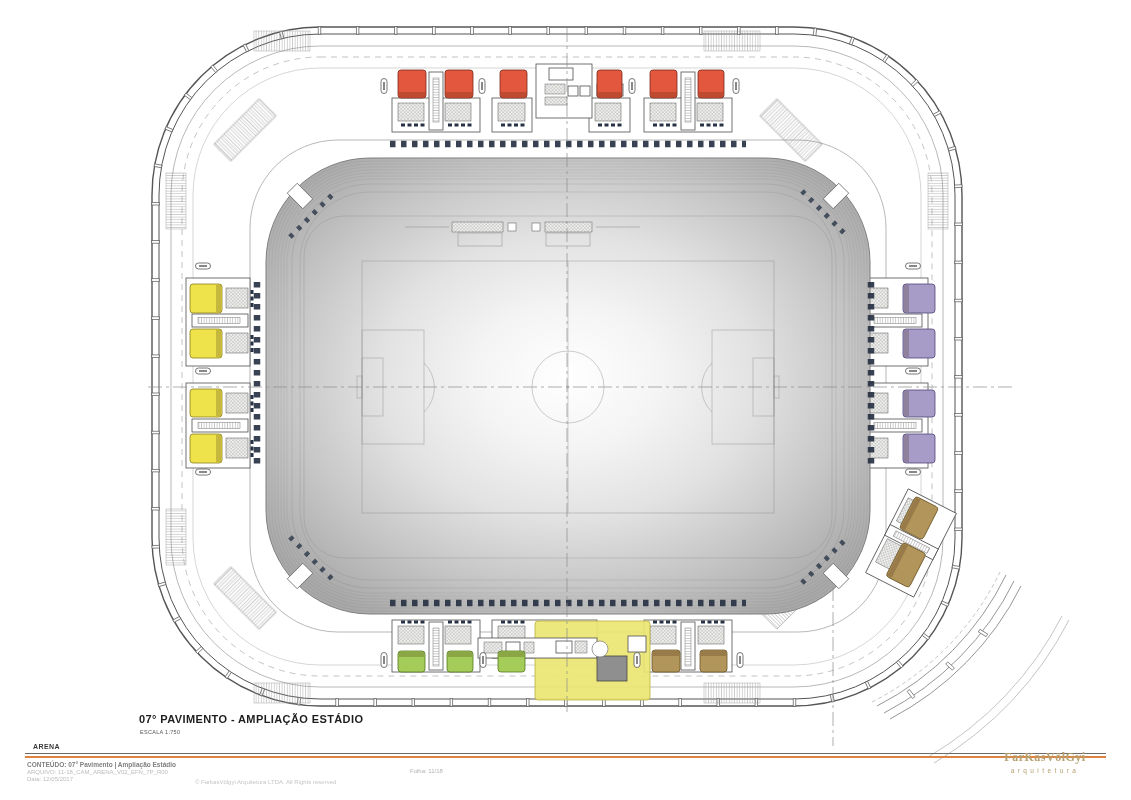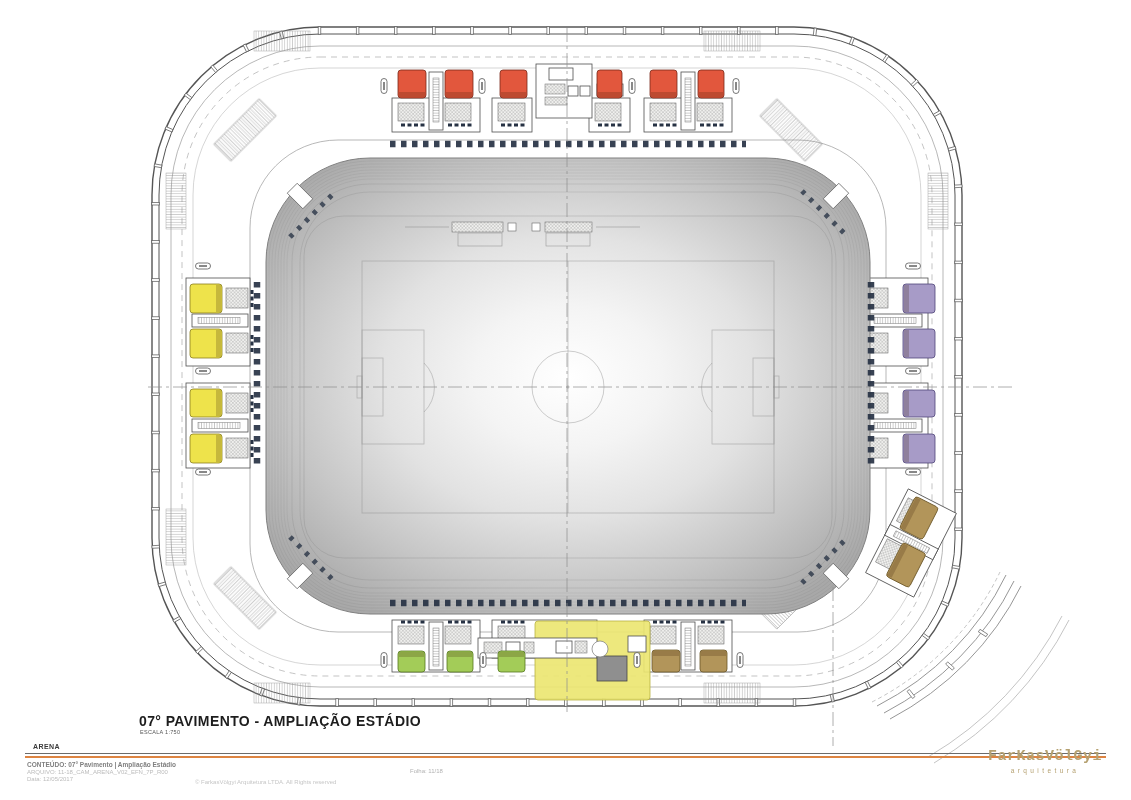--- a/index.html
+++ b/index.html
@@ -1,31 +1,31 @@
 <!DOCTYPE html>
 <html style="--accent: #dd8442; --logo: #b5a171; --navy: #273244;"><head>
 <meta charset="utf-8">
 <style>
   html,body{margin:0;padding:0;background:#ffffff;}
   .sheet{position:relative;width:1131px;height:800px;background:#fff;overflow:hidden;
          font-family:"Liberation Sans",sans-serif;}
   svg{position:absolute;left:0;top:0;}
   .abs{position:absolute;}
-  .plan-title{left:139px;top:713px;font-size:14px;font-weight:bold;color:#1d1d1d;letter-spacing:.4px;}
+  .plan-title{left:139px;top:713px;font-size:11px;font-weight:bold;color:#1d1d1d;letter-spacing:.4px;}
   .plan-scale{left:140px;top:729px;font-size:5.5px;color:#555;letter-spacing:.3px;}
   .tb-project{left:33px;top:743px;font-size:7px;font-weight:bold;color:#3a3a3a;letter-spacing:.4px;}
   .tb-topline{left:25px;top:753px;width:1081px;height:1px;background:#6b6b6b;}
   .tb-orange{left:25px;top:755.5px;width:1081px;height:2.5px;background:var(--accent,#dd8442);}
   .tb-content{left:27px;top:761px;font-size:6.5px;font-weight:bold;color:#7f7f7f;}
   .tb-file{left:27px;top:769px;font-size:6px;color:#bcbcbc;}
   .tb-date{left:27px;top:776px;font-size:6px;color:#bcbcbc;}
   .tb-sheetno{left:410px;top:768px;font-size:6px;color:#b2b2b2;}
   .tb-copy{left:195px;top:779px;font-size:6px;color:#c6c6c6;}
   .logo{left:980px;top:747px;width:130px;text-align:center;color:var(--logo,#b5a171);}
-  .logo-name{font-family:Liberation Mono, monospace;font-size:15px;font-weight:bold;letter-spacing:.5px;line-height:20px;}
+  .logo-name{font-family:Liberation Serif, serif;font-size:12px;font-weight:bold;letter-spacing:.5px;line-height:20px;}
   .logo-sub{font-size:6.5px;letter-spacing:3.4px;margin-top:0px;}
   .faint{fill:none;stroke:#777;stroke-opacity:.35;stroke-width:.7;}
   .pitch{fill:none;stroke:#8f8f8f;stroke-opacity:.55;stroke-width:.8;}
   .navy{stroke:var(--navy,#273244);stroke-opacity:.92;}
   .cl{stroke:#8f8f8f;stroke-width:.8;stroke-dasharray:14 4 3 4;fill:none;opacity:.9;}
   .ramp{fill:none;stroke:#8a8a8a;stroke-width:.9;}
   .ramp2{fill:none;stroke:#b5b5b5;stroke-width:.8;}
   .mod{fill:#fff;stroke:#4f4f4f;stroke-width:.8;}
   .core{stroke:#777;stroke-width:.5;}
   .xhf{fill:url(#xh);stroke:#666;stroke-width:.5;}

